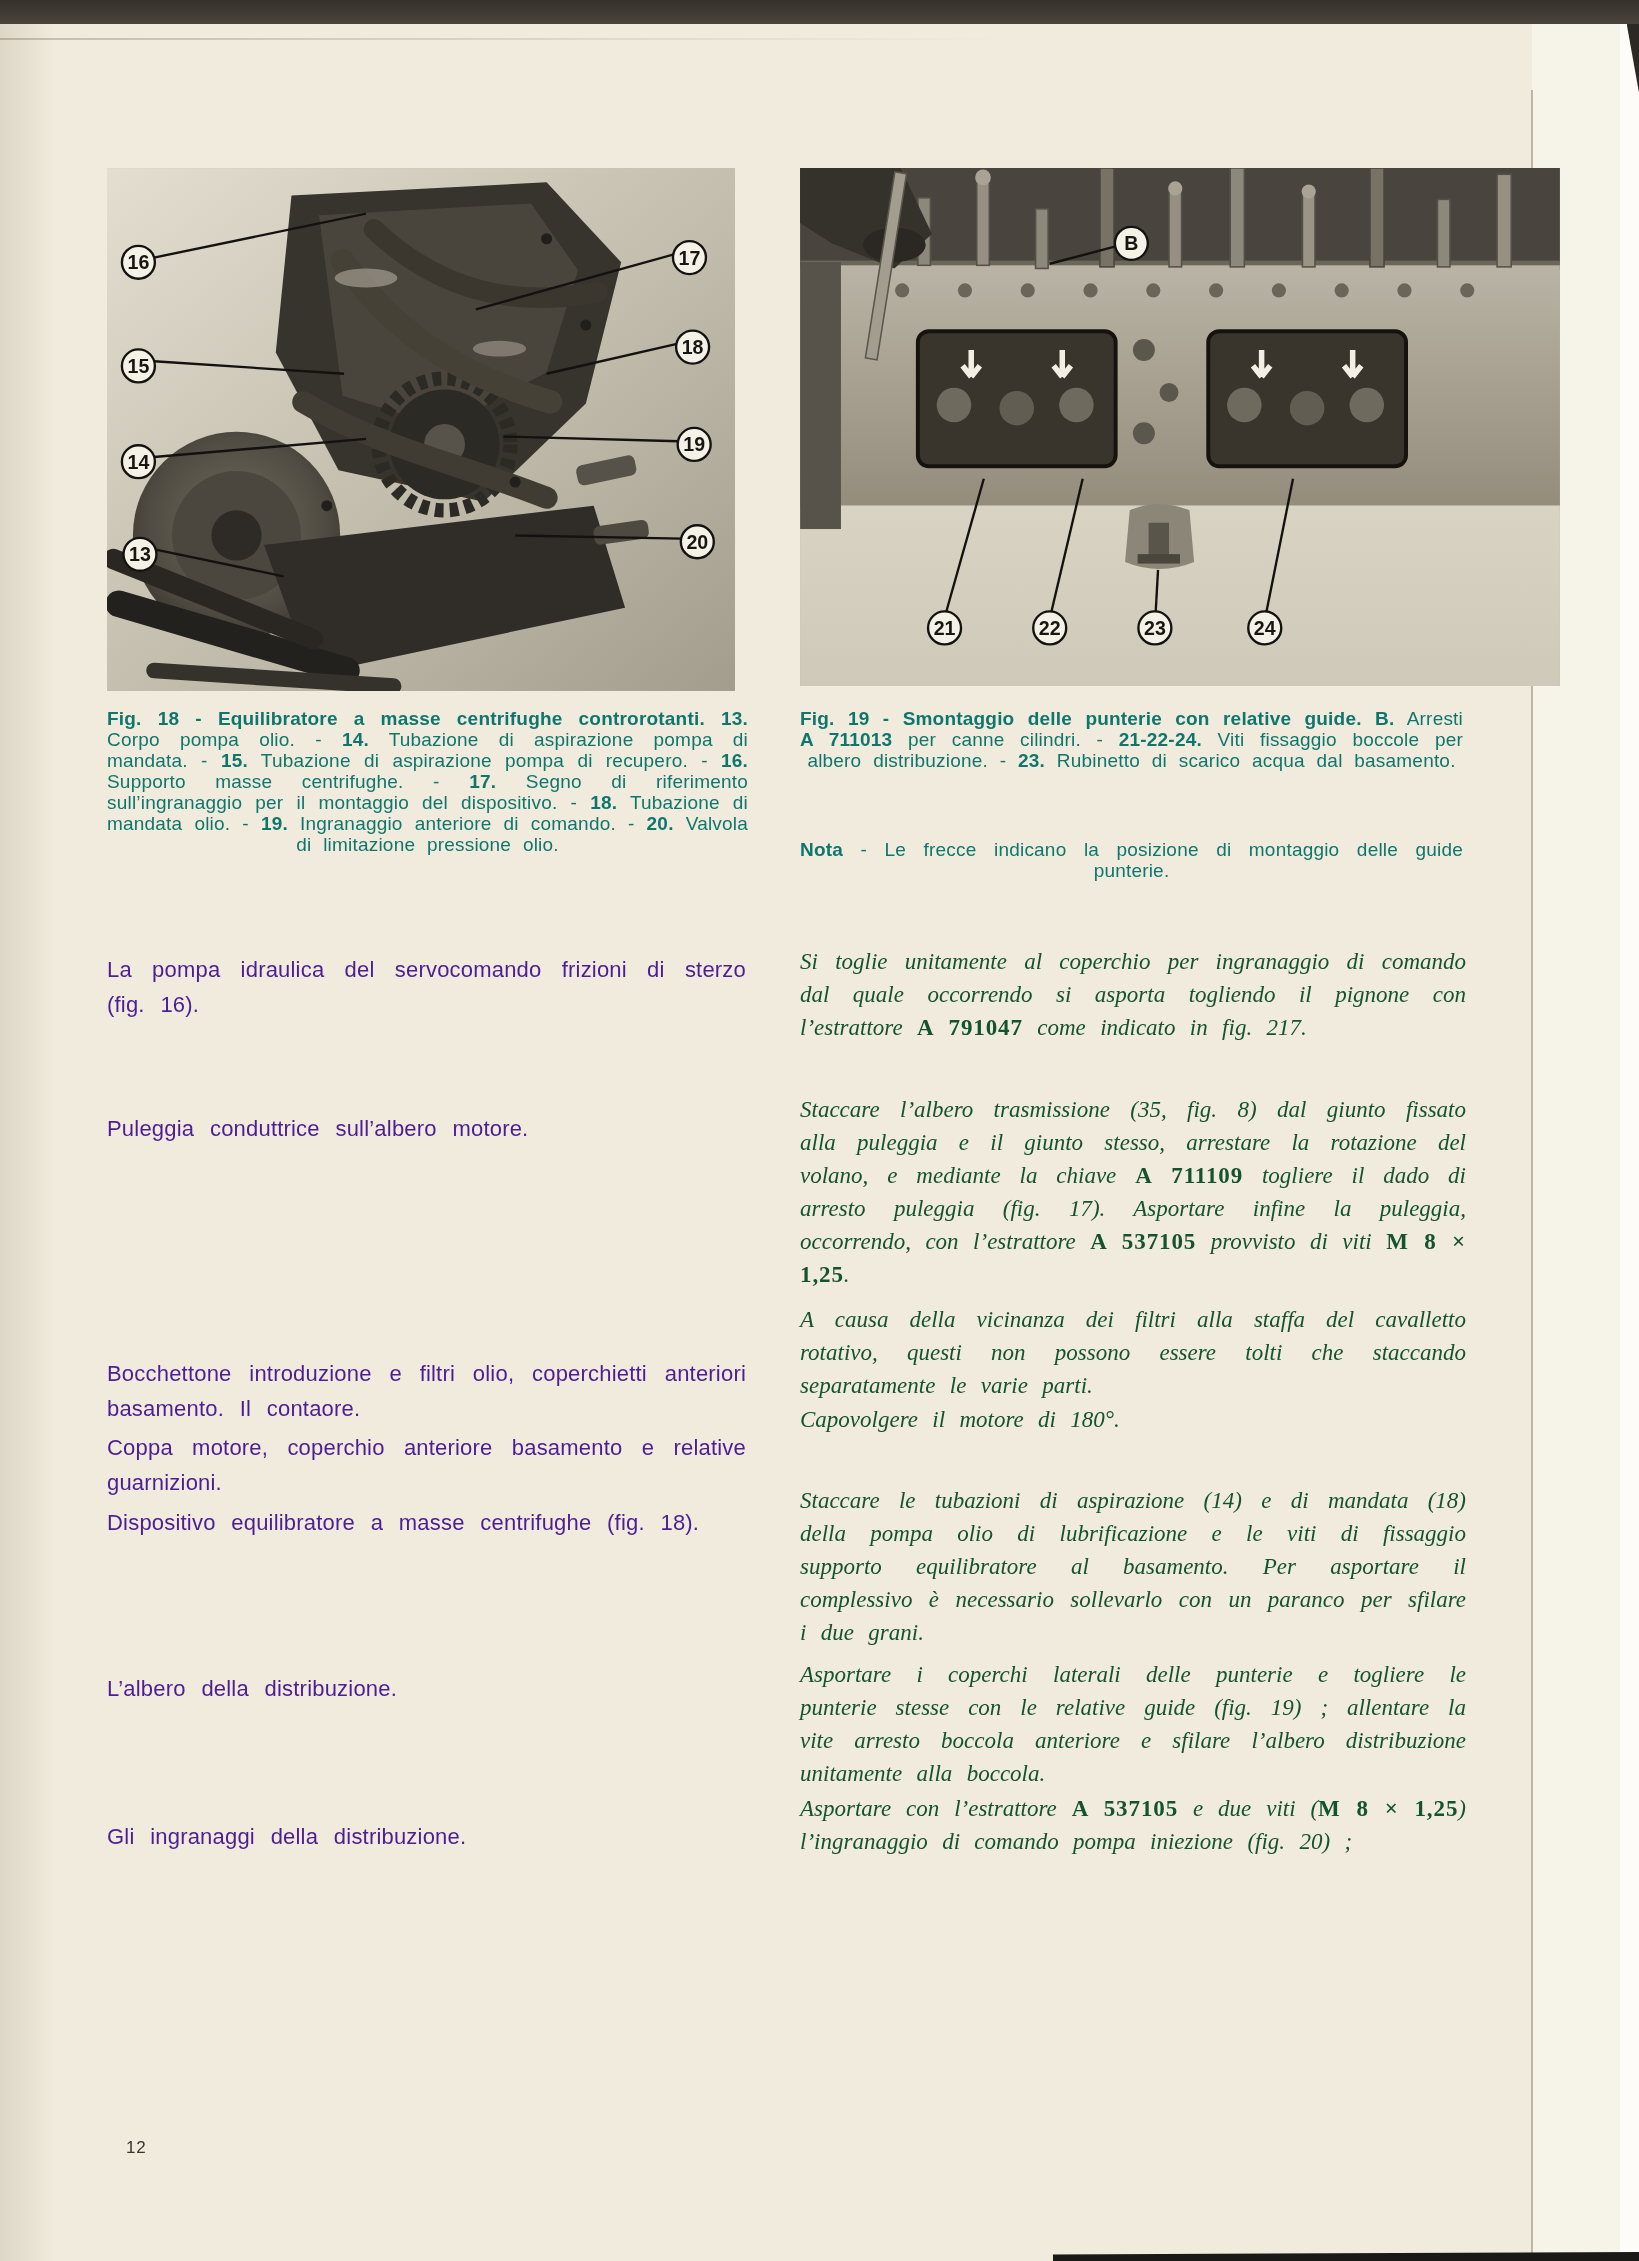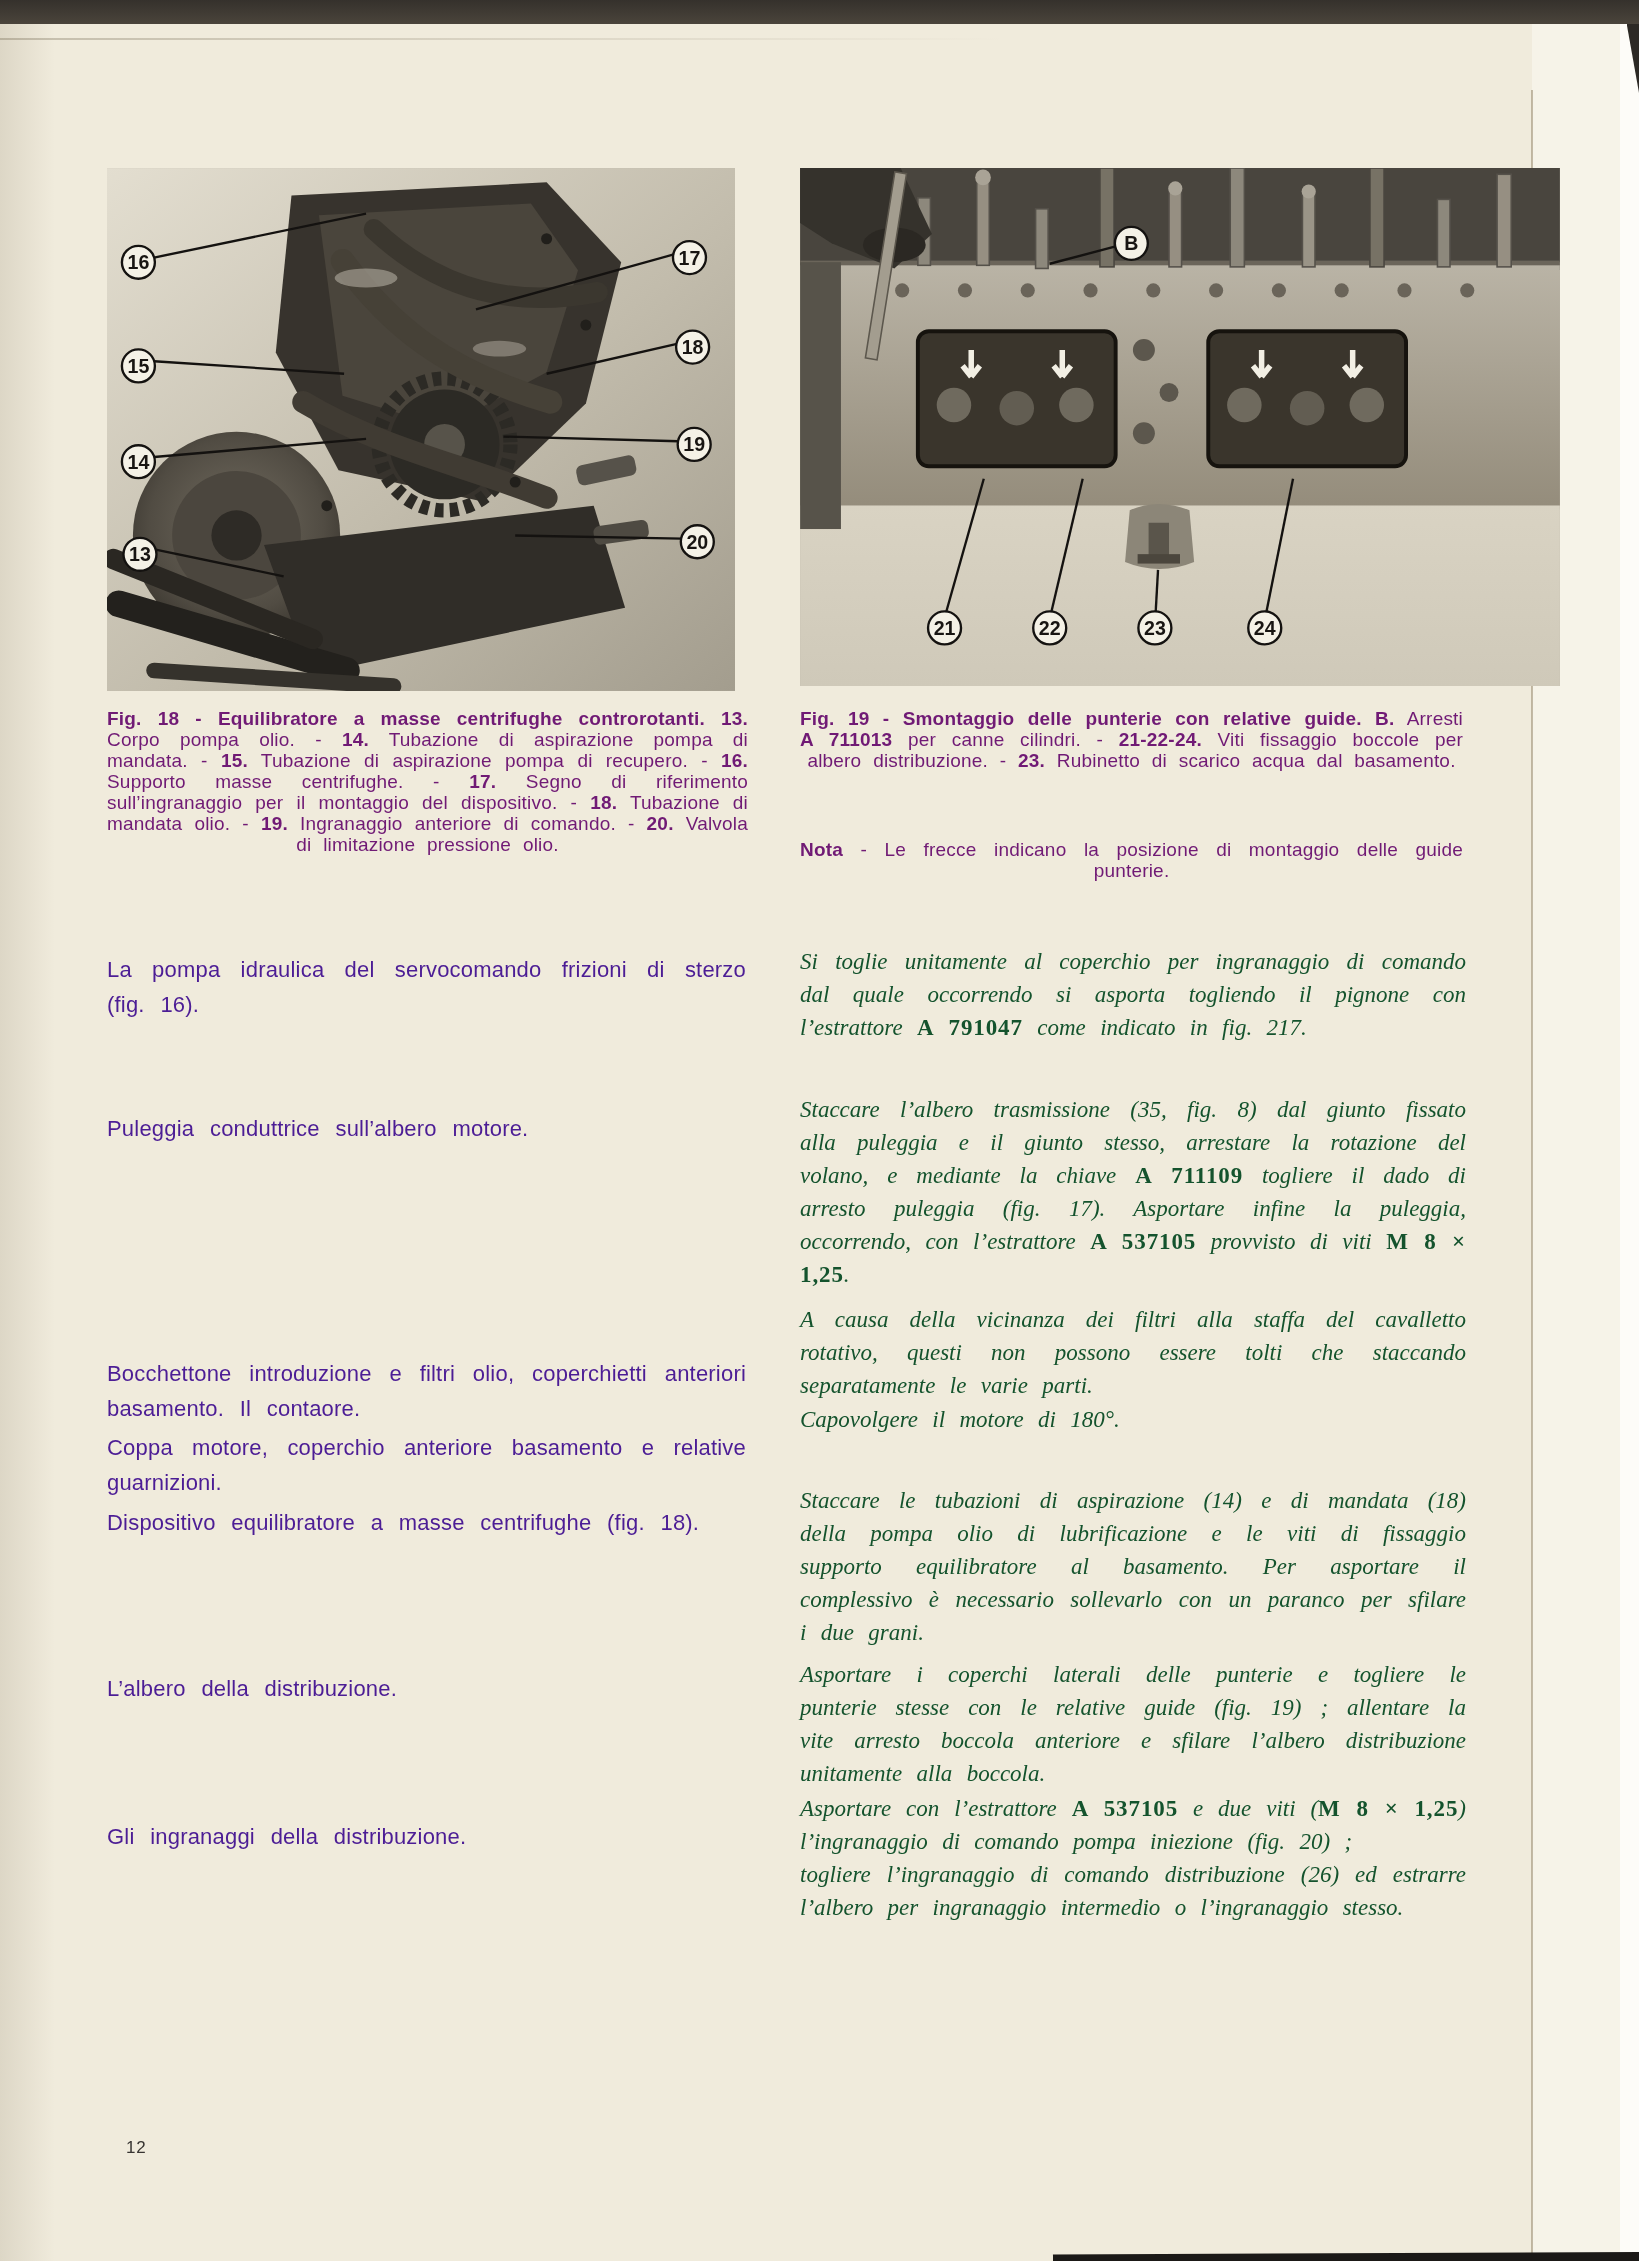--- a/index.html
+++ b/index.html
@@ -19,21 +19,21 @@
   .corner-notch{right:0;top:23.6px;width:13.4px;height:75px;background:#2c2925;clip-path:polygon(100% 0,100% 100%,0 0);}
   .bottom-band{right:0;bottom:0;width:587px;height:8.6px;background:#1b1917;transform:rotate(-.25deg);transform-origin:100% 100%;}
 
   
   figure{margin:0;}
   .photo{background:#b9b3a5;overflow:hidden;}
   .photo svg{display:block;}
 
   
   .caption{
-    font-size:19px;line-height:21px;color:#701a75;
+    font-size:19px;line-height:21px;color:#0f766e;
     text-align:justify;text-align-last:center;
     word-spacing:6.3px;letter-spacing:0.2px;
   }
   .caption .b{font-weight:700;}
   .nota{margin-top:16px;}
 
   
   .p-sans{
     left:107px;width:639px;
     font-size:22px;line-height:35px;color:#4c1d95;
@@ -244,17 +244,16 @@
 <p class="abs p-sans" style="top:1797px;">Gli ingranaggi della distribuzione.</p>
 
 <p class="abs p-serif" style="top:922px;"><span>Si toglie unitamente al coperchio per ingranaggio di comando dal quale occorrendo si asporta togliendo il pignone con l’estrattore </span><span class="c">A 791047</span><span> come indicato in fig. 217.</span></p>
 <p class="abs p-serif" style="top:1070px;"><span>Staccare l’albero trasmissione (35, fig. 8) dal giunto fissato alla puleggia e il giunto stesso, arrestare la rotazione del volano, e mediante la chiave </span><span class="c">A 711109</span><span> togliere il dado di arresto puleggia (fig. 17). Asportare infine la puleggia, occorrendo, con l’estrattore </span><span class="c">A 537105</span><span> provvisto di viti </span><span class="c">M 8 × 1,25</span><span>.</span></p>
 <p class="abs p-serif" style="top:1280px;"><span>A causa della vicinanza dei filtri alla staffa del cavalletto rotativo, questi non possono essere tolti che staccando separatamente le varie parti.</span></p>
 <p class="abs p-serif" style="top:1380px;"><span>Capovolgere il motore di 180°.</span></p>
 <p class="abs p-serif" style="top:1461px;"><span>Staccare le tubazioni di aspirazione (14) e di mandata (18) della pompa olio di lubrificazione e le viti di fissaggio supporto equilibratore al basamento. Per asportare il complessivo è necessario sollevarlo con un paranco per sfilare i due grani.</span></p>
 <p class="abs p-serif" style="top:1635px;"><span>Asportare i coperchi laterali delle punterie e togliere le punterie stesse con le relative guide (fig. 19) ; allentare la vite arresto boccola anteriore e sfilare l’albero distribuzione unitamente alla boccola.</span></p>
 <div class="abs p-serif pgroup" style="top:1792px;">
   <div><span>Asportare con l’estrattore </span><span class="c">A 537105</span><span> e due viti (</span><span class="c">M 8 × 1,25</span><span>) l’ingranaggio di comando pompa iniezione (fig. 20) ;</span></div>
-  <div><span>togliere l’ingranaggio di comando distribuzione (26) ed estrarre l’albero per ingranaggio intermedio o l’ingranaggio stesso.</span></div>
 </div>
 
 <div class="abs page-number">12</div>
 
 
 </body></html>

